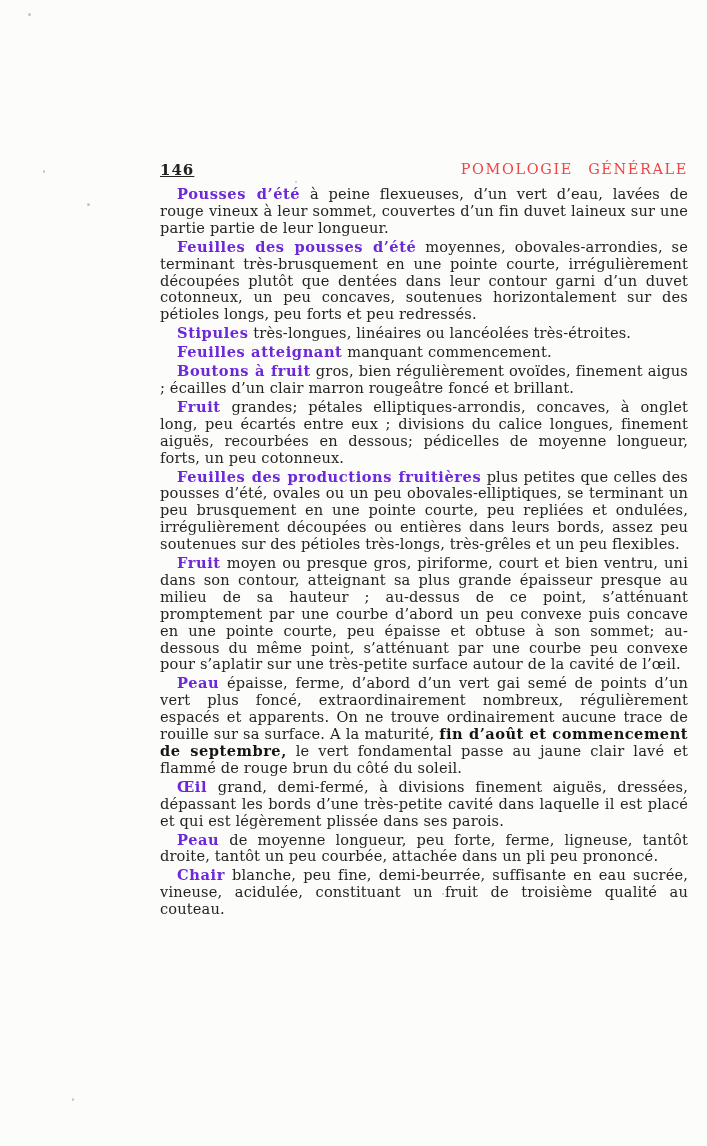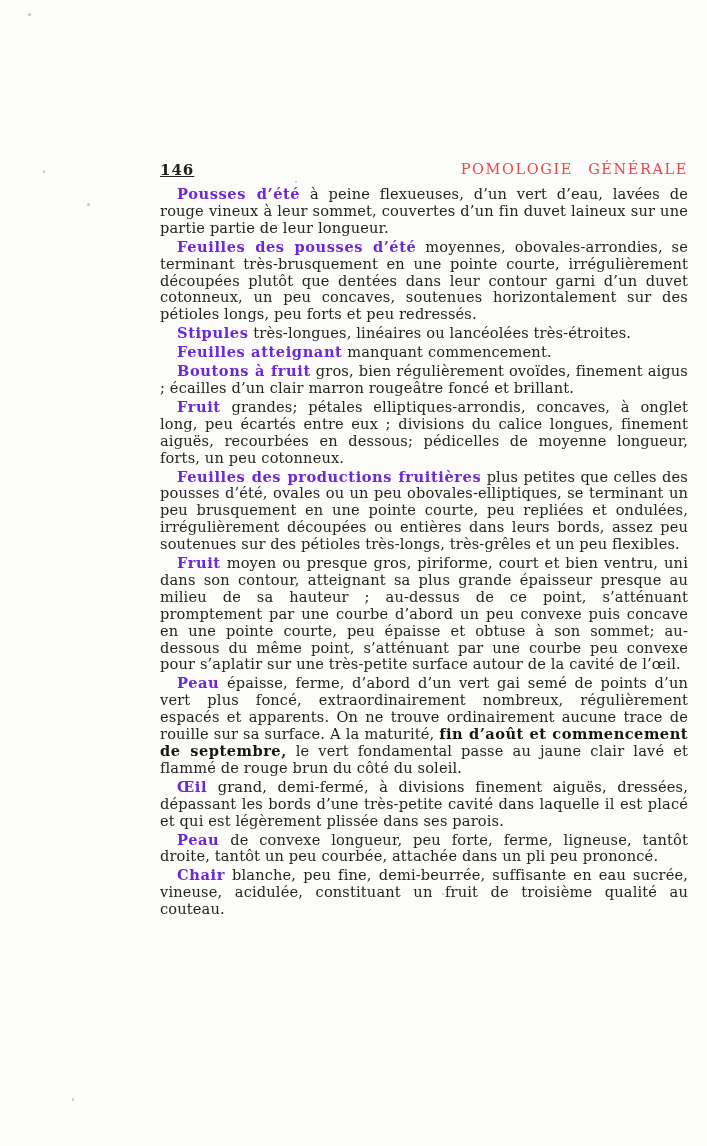--- a/index.html
+++ b/index.html
@@ -87,21 +87,21 @@
     <p><span class="lead">Pousses d’été</span><span> à peine flexueuses, d’un vert d’eau, lavées de rouge vineux à leur sommet, couvertes d’un fin duvet laineux sur une partie partie de leur longueur.</span></p>
     <p><span class="lead">Feuilles des pousses d’été</span><span> moyennes, obovales-arrondies, se terminant très-brusquement en une pointe courte, irrégulièrement découpées plutôt que dentées dans leur contour garni d’un duvet cotonneux, un peu concaves, soutenues horizontalement sur des pétioles longs, peu forts et peu redressés.</span></p>
     <p><span class="lead">Stipules</span><span> très-longues, linéaires ou lancéolées très-étroites.</span></p>
     <p><span class="lead">Feuilles atteignant</span><span> manquant commencement.</span></p>
     <p><span class="lead">Boutons à fruit</span><span> gros, bien régulièrement ovoïdes, finement aigus ; écailles d’un clair marron rougeâtre foncé et brillant.</span></p>
     <p><span class="lead">Fruit</span><span> grandes; pétales elliptiques-arrondis, concaves, à onglet long, peu écartés entre eux ; divisions du calice longues, finement aiguës, recourbées en dessous; pédicelles de moyenne longueur, forts, un peu cotonneux.</span></p>
     <p><span class="lead">Feuilles des productions fruitières</span><span> plus petites que celles des pousses d’été, ovales ou un peu obovales-elliptiques, se terminant un peu brusquement en une pointe courte, peu repliées et ondulées, irrégulièrement découpées ou entières dans leurs bords, assez peu soutenues sur des pétioles très-longs, très-grêles et un peu flexibles.</span></p>
     <p><span class="lead">Fruit</span><span> moyen ou presque gros, piriforme, court et bien ventru, uni dans son contour, atteignant sa plus grande épaisseur presque au milieu de sa hauteur ; au-dessus de ce point, s’atténuant promptement par une courbe d’abord un peu convexe puis concave en une pointe courte, peu épaisse et obtuse à son sommet; au-dessous du même point, s’atténuant par une courbe peu convexe pour s’aplatir sur une très-petite surface autour de la cavité de l’œil.</span></p>
     <p><span class="lead">Peau</span><span> épaisse, ferme, d’abord d’un vert gai semé de points d’un vert plus foncé, extraordinairement nombreux, régulièrement espacés et apparents. On ne trouve ordinairement aucune trace de rouille sur sa surface. A la maturité, </span><span class="bold-mid">fin d’août et commencement de septembre,</span><span> le vert fondamental passe au jaune clair lavé et flammé de rouge brun du côté du soleil.</span></p>
     <p><span class="lead">Œil</span><span> grand, demi-fermé, à divisions finement aiguës, dressées, dépassant les bords d’une très-petite cavité dans laquelle il est placé et qui est légèrement plissée dans ses parois.</span></p>
-    <p><span class="lead">Peau</span><span> de convexe longueur, peu forte, ferme, ligneuse, tantôt droite, tantôt un peu courbée, attachée dans un pli peu prononcé.</span></p>
+    <p><span class="lead">Peau</span><span> de moyenne longueur, peu forte, ferme, ligneuse, tantôt droite, tantôt un peu courbée, attachée dans un pli peu prononcé.</span></p>
     <p><span class="lead">Chair</span><span> blanche, peu fine, demi-beurrée, suffisante en eau sucrée, vineuse, acidulée, constituant un fruit de troisième qualité au couteau.</span></p>
   </div>
 
   <div class="speck" style="left:28px; top:13px; width:3px; height:3px;"></div>
   <div class="speck" style="left:43px; top:170px; width:2px; height:3px;"></div>
   <div class="speck" style="left:87px; top:203px; width:3px; height:3px;"></div>
   <div class="speck" style="left:295px; top:181px; width:2px; height:2px;"></div>
   <div class="speck" style="left:442px; top:893px; width:2px; height:2px;"></div>
   <div class="speck" style="left:72px; top:1098px; width:2px; height:3px;"></div>
 

